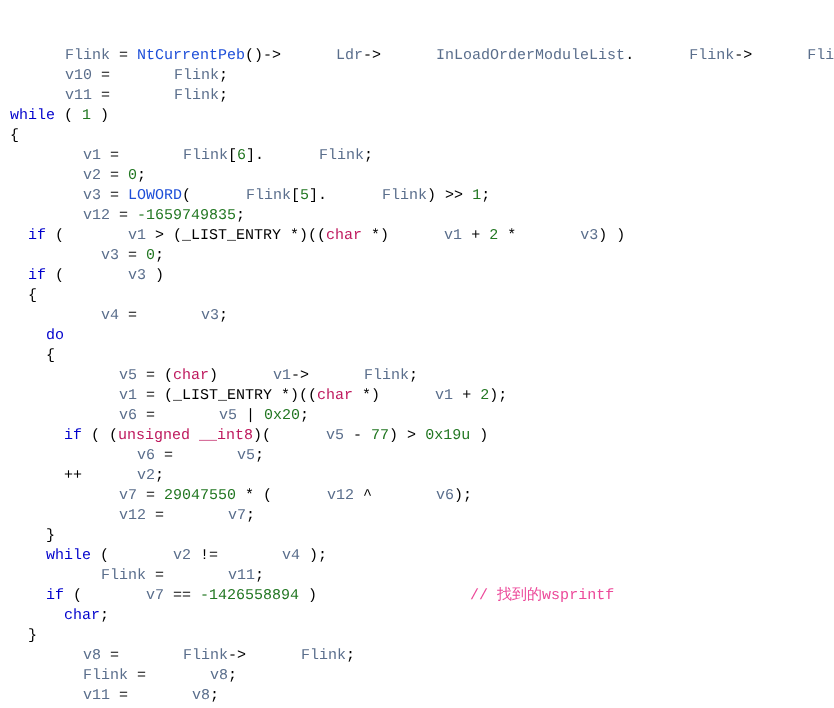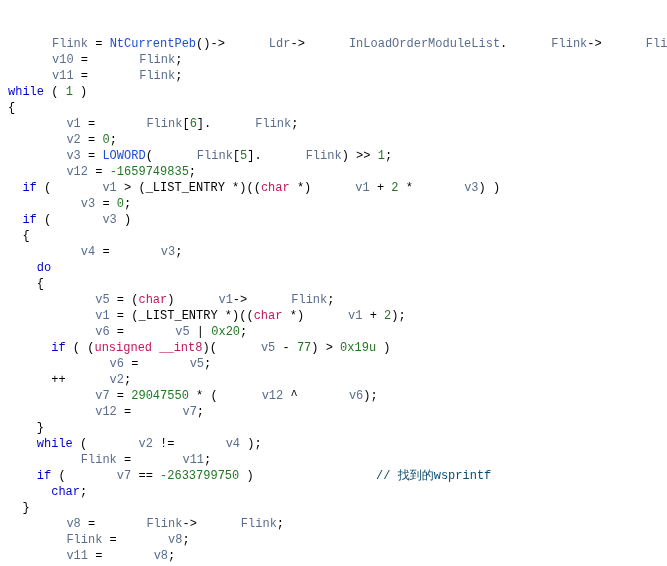--- a/index.html
+++ b/index.html
@@ -13,21 +13,21 @@
     white-space: pre;
     width: 667px;
     box-sizing: border-box;
   }
   .var { color: #5a6e8c; margin-left: 44px; }
   .func { color: #1d4ed8; }
   .kw { color: #0000cc; text-align: right; }
   .num { color: #227722; }
   .type { color: #000000; }
   .cast { color: #be185d; }
-  .comment { color: #0c4a6e; margin-top: 16px; }
+  .comment { color: #ec4899; margin-top: 16px; }
 </style>
 </head>
 <body>
 
 <div><span><span class="var">Flink</span> = <span class="func">NtCurrentPeb</span>()-&gt;<span class="var">Ldr</span>-&gt;<span class="var">InLoadOrderModuleList</span>.<span class="var">Flink</span>-&gt;<span class="var">Flink</span>;</span>
 <span><span class="var">v10</span> = <span class="var">Flink</span>;</span>
 <span><span class="var">v11</span> = <span class="var">Flink</span>;</span>
 <span><span class="kw">while</span> ( <span class="num">1</span> )</span>
 <span>{</span>
 <span>  <span class="var">v1</span> = <span class="var">Flink</span>[<span class="num">6</span>].<span class="var">Flink</span>;</span>
@@ -45,21 +45,21 @@
 <span>      <span class="var">v1</span> = (<span class="type">_LIST_ENTRY</span> *)((<span class="cast">char</span> *)<span class="var">v1</span> + <span class="num">2</span>);</span>
 <span>      <span class="var">v6</span> = <span class="var">v5</span> | <span class="num">0x20</span>;</span>
 <span>      <span class="kw">if</span> ( (<span class="cast">unsigned __int8</span>)(<span class="var">v5</span> - <span class="num">77</span>) &gt; <span class="num">0x19u</span> )</span>
 <span>        <span class="var">v6</span> = <span class="var">v5</span>;</span>
 <span>      ++<span class="var">v2</span>;</span>
 <span>      <span class="var">v7</span> = <span class="num">29047550</span> * (<span class="var">v12</span> ^ <span class="var">v6</span>);</span>
 <span>      <span class="var">v12</span> = <span class="var">v7</span>;</span>
 <span>    }</span>
 <span>    <span class="kw">while</span> ( <span class="var">v2</span> != <span class="var">v4</span> );</span>
 <span>    <span class="var">Flink</span> = <span class="var">v11</span>;</span>
-<span>    <span class="kw">if</span> ( <span class="var">v7</span> == <span class="num">-2633799750</span> )                 <span class="comment">// 找到的wsprintf</span></span>
+<span>    <span class="kw">if</span> ( <span class="var">v7</span> == <span class="num">-1426558894</span> )                 <span class="comment">// 找到的wsprintf</span></span>
 <span>      <span class="kw">char</span>;</span>
 <span>  }</span>
 <span>  <span class="var">v8</span> = <span class="var">Flink</span>-&gt;<span class="var">Flink</span>;</span>
 <span>  <span class="var">Flink</span> = <span class="var">v8</span>;</span>
 <span>  <span class="var">v11</span> = <span class="var">v8</span>;</span>
 <span>  <span class="kw">if</span> ( <span class="var">v8</span> == <span class="var">v10</span> || !<span class="var">v8</span>[<span class="num">3</span>].<span class="var">Flink</span> )</span>
 
 
 </div>
 

